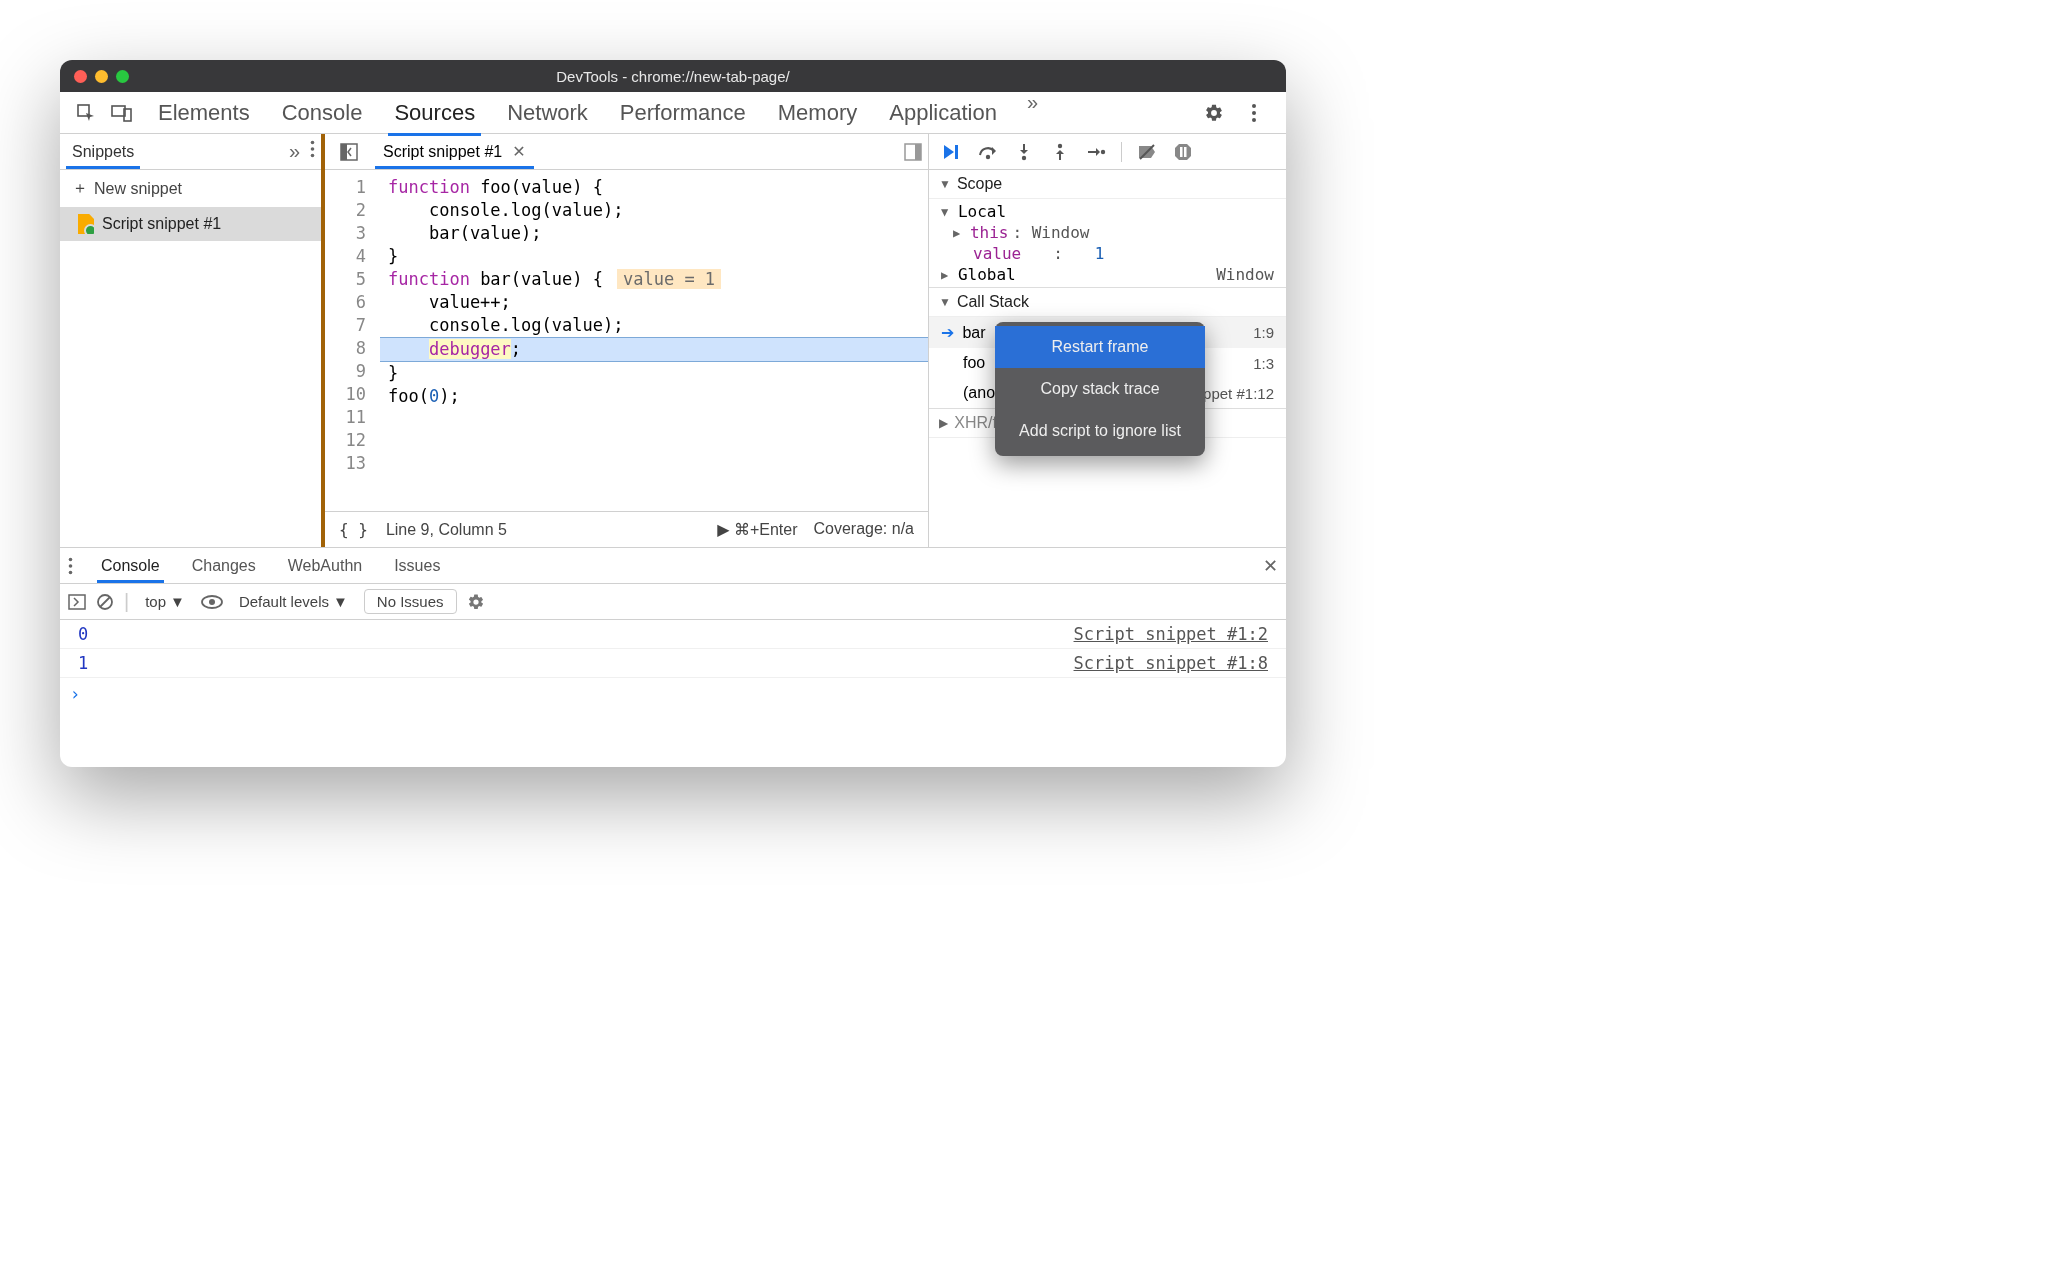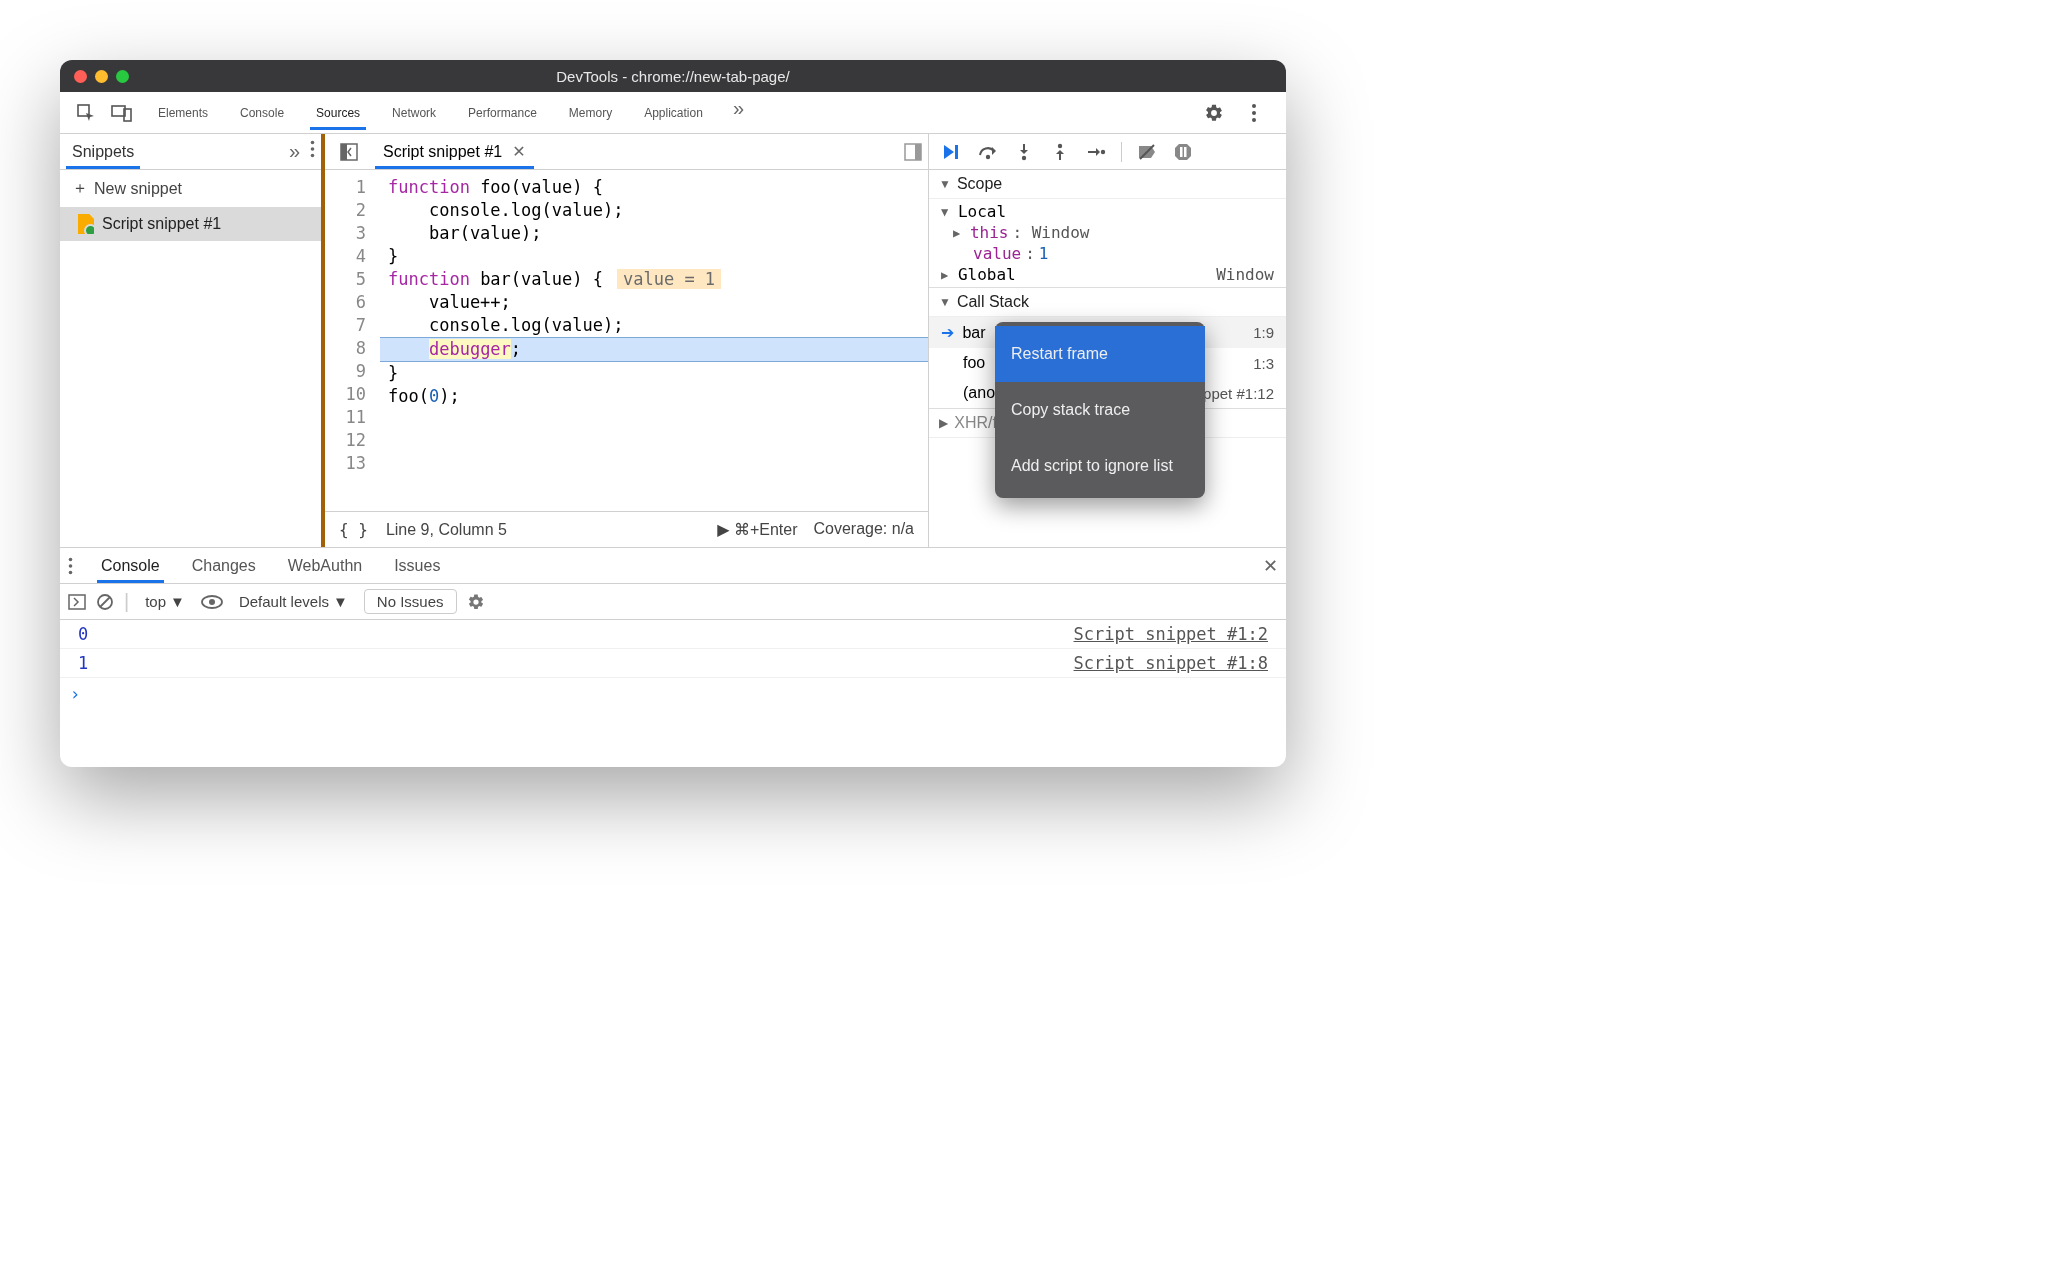--- a/index.html
+++ b/index.html
@@ -69,21 +69,21 @@
   margin: 0 3px;
 }
 .tabs {
   display: flex;
   margin-left: 16px;
   gap: 28px;
   flex: 1;
 }
 .tab {
   color: #555;
-  font-size: 12px;
+  font-size: 22px;
   padding: 9px 2px;
   cursor: pointer;
   position: relative;
 }
 .tab.active { color: #222; font-weight: 500; }
 .tab.active::after {
   content: "";
   position: absolute;
   left: -4px; right: -4px;
   bottom: -1px;
@@ -266,21 +266,21 @@
   color:#222;
 }
 .tri { font-size:12px; color:#666; }
 .scope-body {
   font-family: Menlo, Monaco, Consolas, monospace;
   font-size:16px;
   padding:2px 0;
 }
 .scope-row { padding:1px 12px; display:flex; align-items:center; }
 .indent1 { padding-left:24px; }
-.indent2 { padding-left:44px; }
+.indent2 { padding-left:44px;gap:28px; }
 .prop { color:#9b2393; }
 .valtxt { color:#555; margin-left:4px; }
 .valnum { color:#1a5fb4; margin-left:4px; }
 .rt { margin-left:auto; color:#555; }
 .callstack-item {
   padding:6px 12px;
   display:flex;
   align-items:center;
   gap:8px;
 }
@@ -293,21 +293,21 @@
   position:absolute;
   background:#5b5b5d;
   border-radius:8px;
   padding:4px 0;
   box-shadow:0 8px 24px rgba(0,0,0,0.4);
   min-width:210px;
   color:#eee;
   font-size:16px;
   z-index:100;
 }
-.context-item { padding:19px 16px; cursor:pointer; }
+.context-item { padding:12px 16px; cursor:pointer;text-align:center; }
 .context-item.hl { background:#2a6fd6; }
 
 
 .drawer {
   border-top:1px solid #d0d0d0;
   display:flex;
   flex-direction:column;
   height:220px;
 }
 .drawer-tabs {

